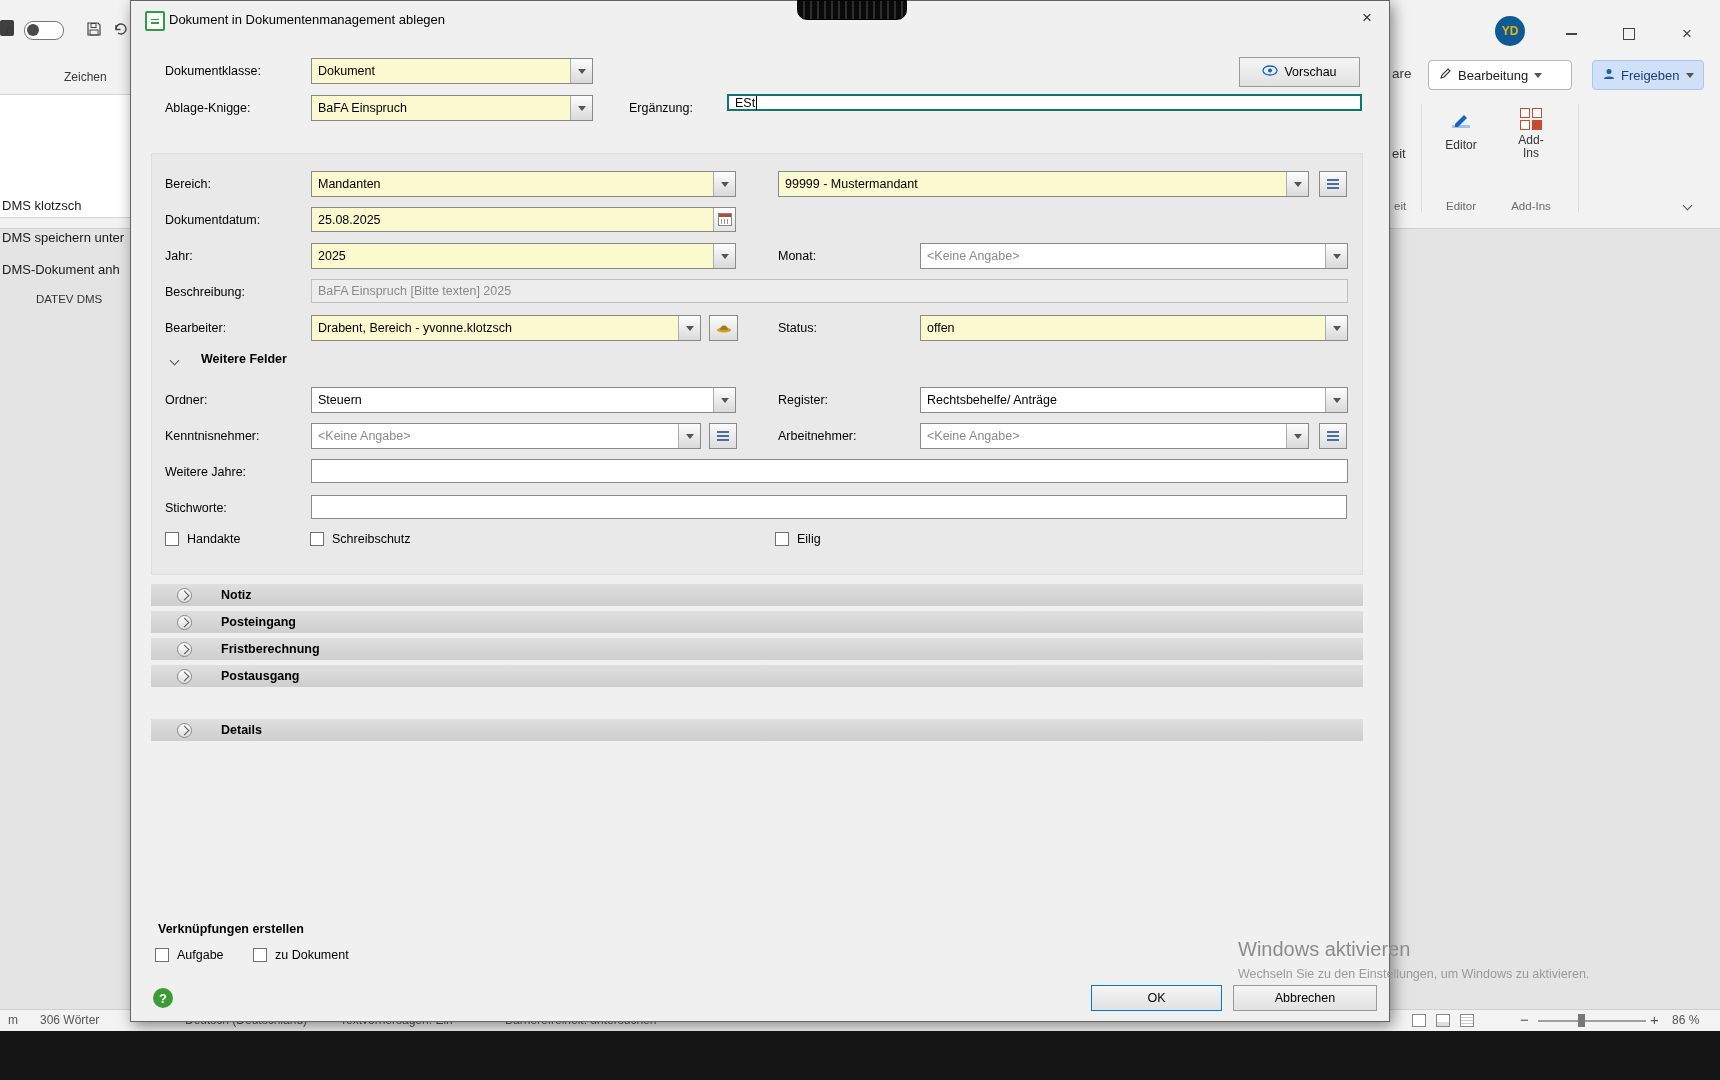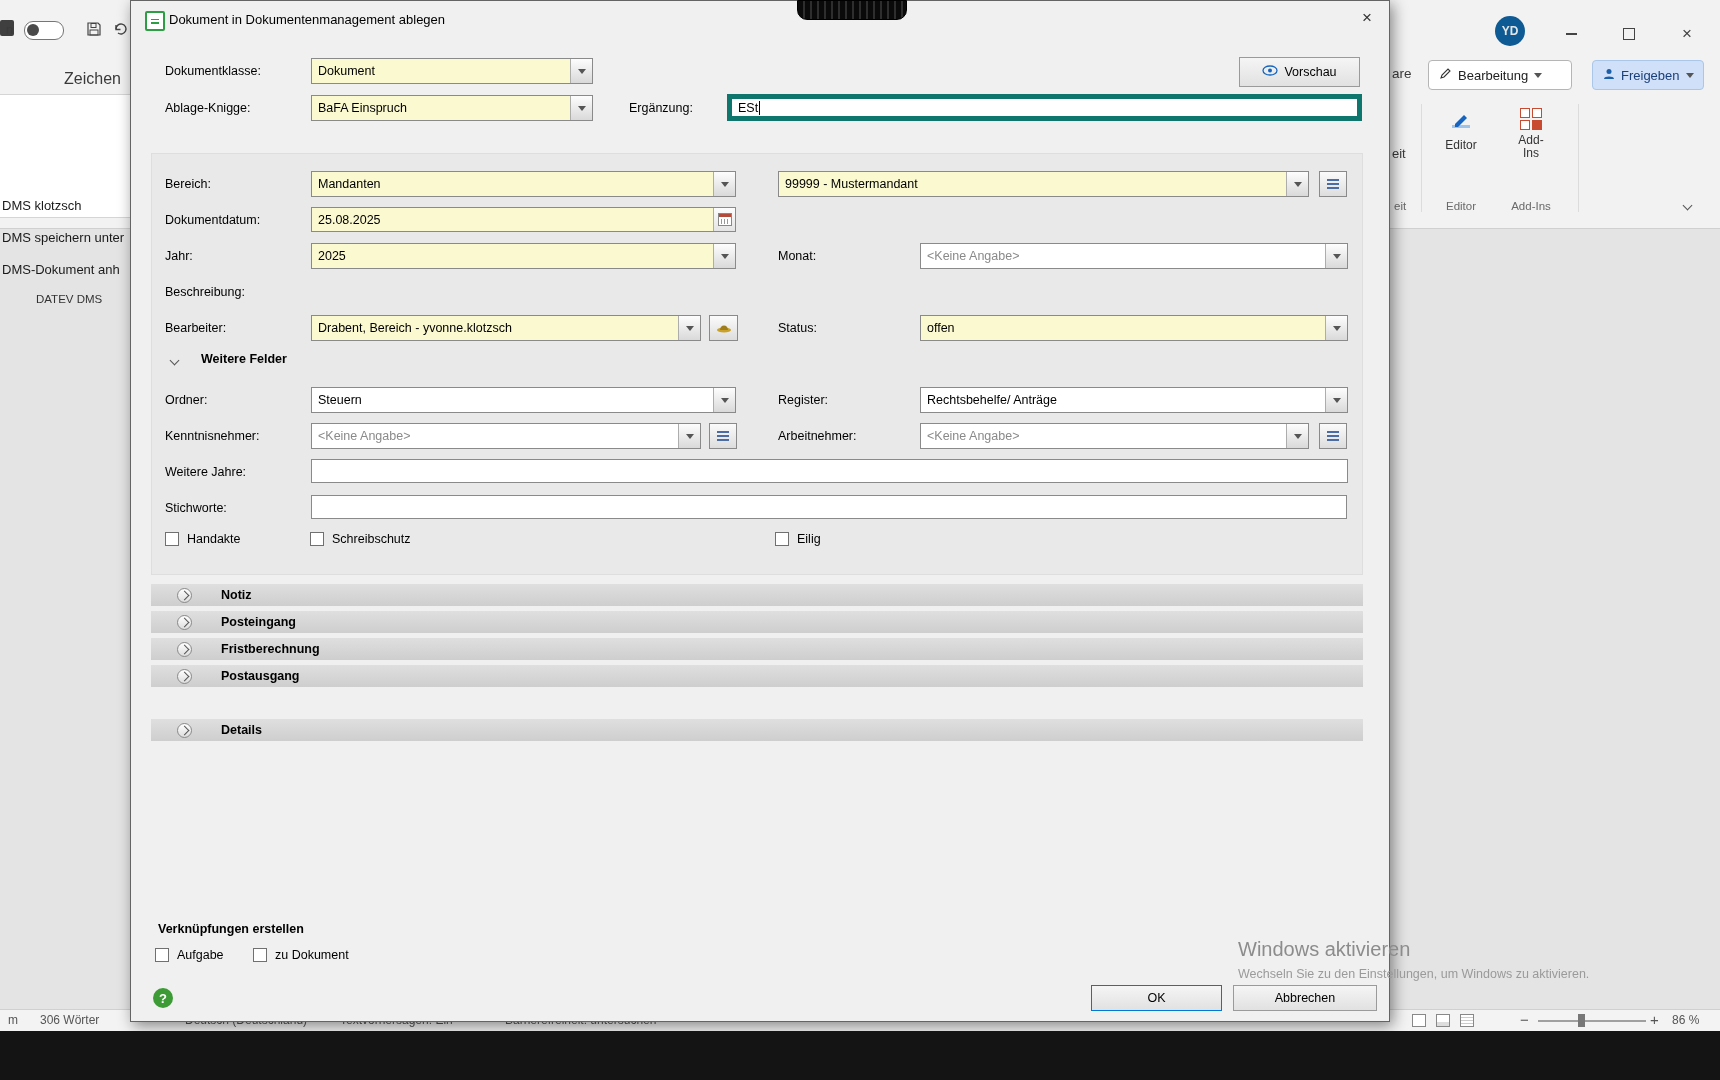--- a/index.html
+++ b/index.html
@@ -2,26 +2,26 @@
 <html><head>
 <meta charset="utf-8">
 <style>
   html,body{margin:0;padding:0}
   body{width:1720px;height:1080px;position:relative;overflow:hidden;
        font-family:"Liberation Sans",sans-serif;background:#e4e4e4;font-size:12.5px;color:#000}
   
   .top-strip{position:absolute;left:0;top:0;width:1720px;height:228px;background:#f2f2f2;z-index:1;border-bottom:1px solid #d0d0d0}
   .menu-panel{position:absolute;left:0;top:94px;width:131px;height:122px;background:#fff;border:1px solid #d5d5d5;border-left:none;z-index:2}
   .menu-item{position:absolute;left:2px;font-size:13px;color:#1a1a1a;white-space:nowrap}
-  .tab-cut{position:absolute;font-size:16px;color:#3a3a3a;z-index:2}
+  .tab-cut{position:absolute;font-size:12px;color:#3a3a3a;z-index:2}
   .qat-toggle{position:absolute;left:24px;top:21px;width:38px;height:17px;border-radius:9px;background:#fff;border:1px solid #767676;z-index:2}
   .qat-toggle .knob{position:absolute;left:2px;top:1.5px;width:12px;height:12px;border-radius:50%;background:#4a4a4a}
   .dark-sq{position:absolute;left:0;top:20px;width:14px;height:16px;background:#3f3f3f;border-radius:2px;z-index:2}
   .qat-ico{position:absolute;z-index:2}
-  .avatar{position:absolute;left:1495px;top:16px;width:30px;height:30px;border-radius:50%;background:#0e5a94;color:#e5e5e5;
+  .avatar{position:absolute;left:1495px;top:16px;width:30px;height:30px;border-radius:50%;background:#0e5a94;color:#eab308;
           display:flex;align-items:center;justify-content:center;font-size:12px;font-weight:bold;z-index:2}
   .winctl{position:absolute;top:22px;width:42px;height:24px;display:flex;align-items:center;justify-content:center;color:#444;z-index:2}
   .winctl .bar{width:11px;height:1.5px;background:#444}
   .winctl .box{width:10px;height:10px;border:1.3px solid #444}
   .winctl.close-g{font-size:17px}
   .rb-btn{position:absolute;height:30px;border-radius:4px;display:flex;align-items:center;gap:6px;padding:0 10px;
           box-sizing:border-box;font-size:13px;z-index:2}
   .rb-btn.outline{border:1px solid #b5b5b5;background:#fff;color:#222}
   .rb-btn.blue{background:#cfe0f8;border:1px solid #aac6ea;color:#1b3f7a}
   .tri{width:0;height:0;border-left:4px solid transparent;border-right:4px solid transparent;border-top:5px solid #555}
@@ -60,21 +60,21 @@
   .dlg-ico i{width:8px;height:1.5px;background:#2e9e44;display:block}
   .dlg-close{position:absolute;left:1220px;top:4px;width:32px;height:26px;display:flex;align-items:center;justify-content:center;font-size:17px;color:#333}
   .panel{position:absolute;left:20px;top:152px;width:1212px;height:422px;background:#e9e9e9;border:1px solid #dedede;box-sizing:border-box}
   .lbl{position:absolute;font-size:12.5px;color:#000;white-space:nowrap}
   .combo{position:absolute;height:26px;background:#fbf9cf;border:1px solid #8a8a8a;display:flex;align-items:stretch;box-sizing:border-box}
   .combo.white{background:#fff}
   .combo .val{flex:1;display:flex;align-items:center;padding:0 6px;font-size:12.5px;white-space:nowrap;overflow:hidden}
   .combo .dd{width:21px;border-left:1px solid #adadad;background:linear-gradient(#fdfdfd,#d9d9d9);display:flex;align-items:center;justify-content:center}
   .ph{color:#8a8a8a}
   .tinput{position:absolute;background:#fff;border:1px solid #8a8a8a;box-sizing:border-box;display:flex;align-items:center;padding:0 6px;font-size:12.5px}
-  .tinput.green{border:5px solid #0f766e;height:27px}
+  .tinput.green{border:2px solid #0f766e;height:17px}
   .tinput.disabled{background:#ededed;border:1px solid #c0c0c0;color:#8a8a8a}
   .caret{display:inline-block;width:1px;height:14px;background:#000;margin-left:1px}
   .sbtn{position:absolute;width:28px;height:26px;border:1px solid #8a8a8a;background:linear-gradient(#fbfbfb,#dddddd);
         box-sizing:border-box;display:flex;align-items:center;justify-content:center}
   .list-ico{width:12px;height:10px;background:repeating-linear-gradient(#4a6da7 0 2px,transparent 2px 4px)}
   .cal{width:14px;height:13px;background:#fff;border:1px solid #888;box-sizing:border-box;position:relative}
   .cal:before{content:"";position:absolute;left:0;top:0;width:100%;height:3px;background:#b34a3a}
   .cal:after{content:"";position:absolute;left:2px;top:5px;width:8px;height:5px;
              background:repeating-linear-gradient(90deg,#999 0 1px,transparent 1px 3px)}
   .cbx{position:absolute;width:14px;height:14px;background:#fff;border:1px solid #707070;box-sizing:border-box}
@@ -266,20 +266,23 @@
   </div>
   <div class="lbl" style="left:647px;top:248px">Monat:</div>
   <div class="combo white" style="left:789px;top:242px;width:428px">
     <span class="val ph">&lt;Keine Angabe&gt;</span>
     <span class="dd">
         <span class="tri"></span>
       </span>
   </div>
 
   <div class="lbl" style="left:34px;top:284px">Beschreibung:</div>
+  <div class="tinput disabled" style="left:180px;top:278px;width:1037px;height:24px">
+    <span>BaFA Einspruch [Bitte texten] 2025</span>
+  </div>
 
   <div class="lbl" style="left:34px;top:320px">Bearbeiter:</div>
   <div class="combo" style="left:180px;top:314px;width:390px">
     <span class="val">Drabent, Bereich - yvonne.klotzsch</span>
     <span class="dd">
         <span class="tri"></span>
       </span>
   </div>
   <div class="sbtn" style="left:578px;top:314px;width:29px">
     <span><svg width="16" height="12">

